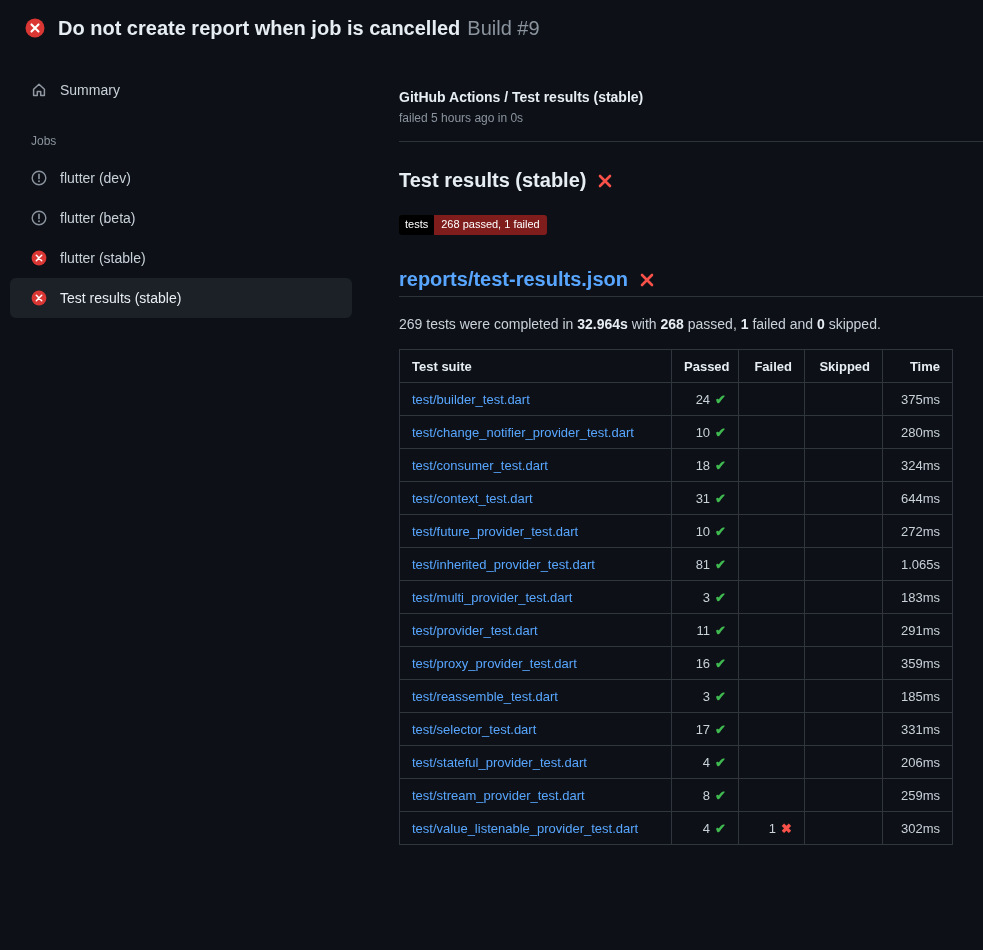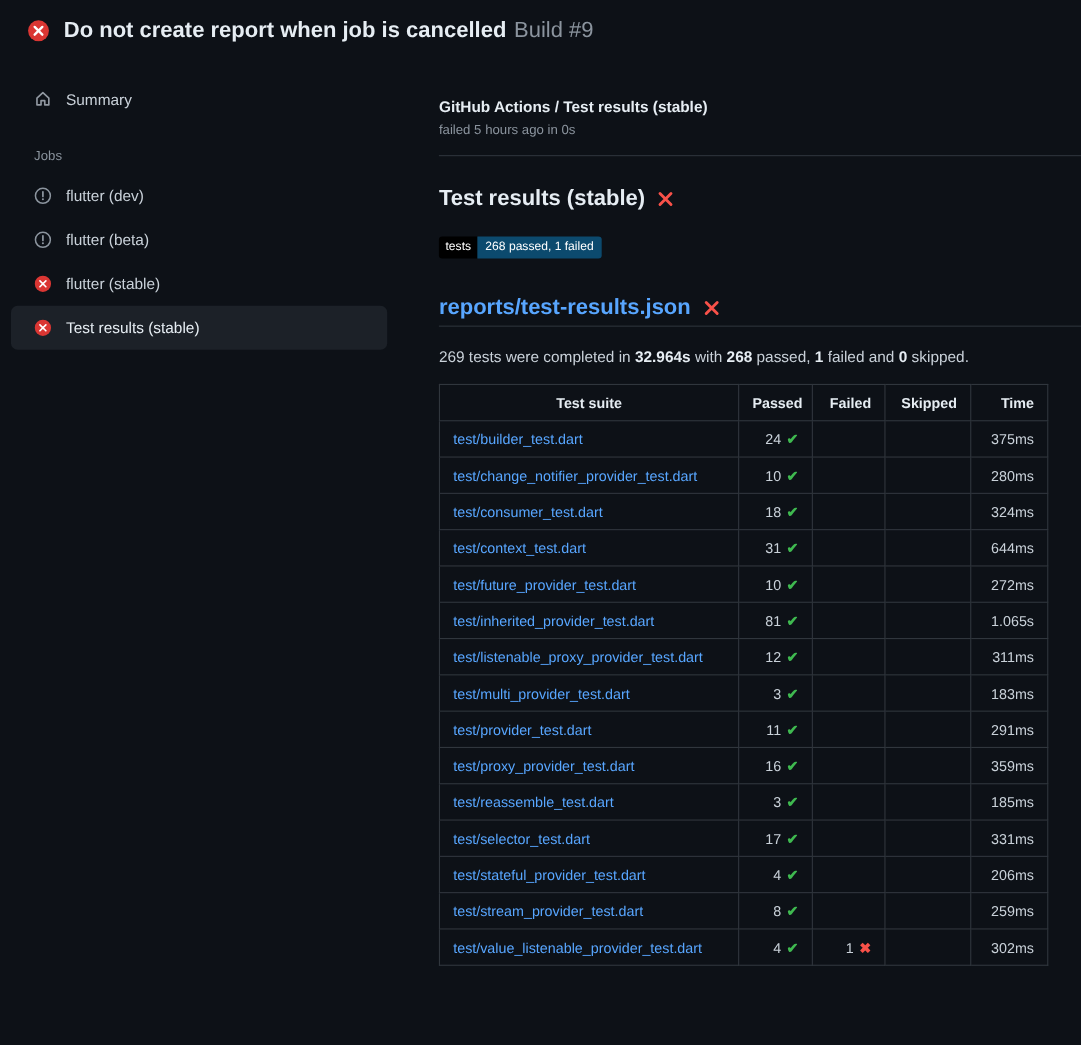--- a/index.html
+++ b/index.html
@@ -36,38 +36,38 @@
   .main { flex: 1; min-width: 0; padding: 35px 0 0 16px; }
   .breadcrumb { font-size: 14px; font-weight: 700; color: #e6edf3; }
   .run-status { font-size: 12px; color: #8b949e; margin-top: 6px; }
   .divider { height: 1px; background: #2d333b; margin-top: 16px; }
 
   .section-heading { margin-top: 27px; display: flex; align-items: center; gap: 11px; }
   .section-heading .heading-text { font-size: 20px; font-weight: 700; color: #e6edf3; }
 
   .badge { margin-top: 23px; display: inline-flex; font-size: 11px; line-height: 1; }
   .badge-label { background: #000000; color: #ffffff; padding: 4px 6px 5px; border-radius: 3px 0 0 3px; }
-  .badge-value { background: #0c4a6e; color: #ffffff; padding: 4px 7px 5px; border-radius: 0 3px 3px 0; }
+  .badge-value { background: #7f1d1d; color: #ffffff; padding: 4px 7px 5px; border-radius: 0 3px 3px 0; }
 
   .report-heading {
     margin-top: 33px; display: flex; align-items: center; gap: 11px;
     padding-bottom: 5px; border-bottom: 1px solid #2d333b;
   }
   .report-link { font-size: 20px; font-weight: 600; color: #58a6ff; }
 
   .summary-line { margin-top: 19px; font-size: 14px; color: #c9d1d9; }
   .summary-line b { color: #e6edf3; font-weight: 700; }
 
   
   table.results {
     margin-top: 17px; border-collapse: collapse; table-layout: fixed;
     width: 553px; font-size: 13px;
   }
   .results th, .results td { border: 1px solid #30363d; padding: 0 12px; height: 33px; }
-  .results th { font-weight: 700; color: #e6edf3; text-align: center; }
+  .results th { font-weight: 700; color: #e6edf3; text-align: left; }
   .results th.num, .results td.cell-num { text-align: right; }
   .results th.col-time, .results td.cell-time { text-align: right; }
   .results td.cell-time { color: #c9d1d9; }
   .suite-link { color: #58a6ff; font-size: 13px; }
   .cell-num .num { color: #c9d1d9; }
   .mark { margin-left: 5px; font-size: 13px; font-weight: 700; }
   .mark.pass { color: #3fb950; }
   .mark.fail { color: #f85149; }
   svg { display: block; }
 </style>
@@ -227,27 +227,20 @@
             <td class="cell-time">272ms</td>
           </tr>
           <tr>
             <td><a class="suite-link">test/inherited_provider_test.dart</a></td>
             <td class="cell-num"><span class="num">81</span><span class="mark pass">✔</span></td>
             <td class="cell-num"></td>
             <td class="cell-num"></td>
             <td class="cell-time">1.065s</td>
           </tr>
           <tr>
-            <td><a class="suite-link">test/listenable_proxy_provider_test.dart</a></td>
-            <td class="cell-num"><span class="num">12</span><span class="mark pass">✔</span></td>
-            <td class="cell-num"></td>
-            <td class="cell-num"></td>
-            <td class="cell-time">311ms</td>
-          </tr>
-          <tr>
             <td><a class="suite-link">test/multi_provider_test.dart</a></td>
             <td class="cell-num"><span class="num">3</span><span class="mark pass">✔</span></td>
             <td class="cell-num"></td>
             <td class="cell-num"></td>
             <td class="cell-time">183ms</td>
           </tr>
           <tr>
             <td><a class="suite-link">test/provider_test.dart</a></td>
             <td class="cell-num"><span class="num">11</span><span class="mark pass">✔</span></td>
             <td class="cell-num"></td>

